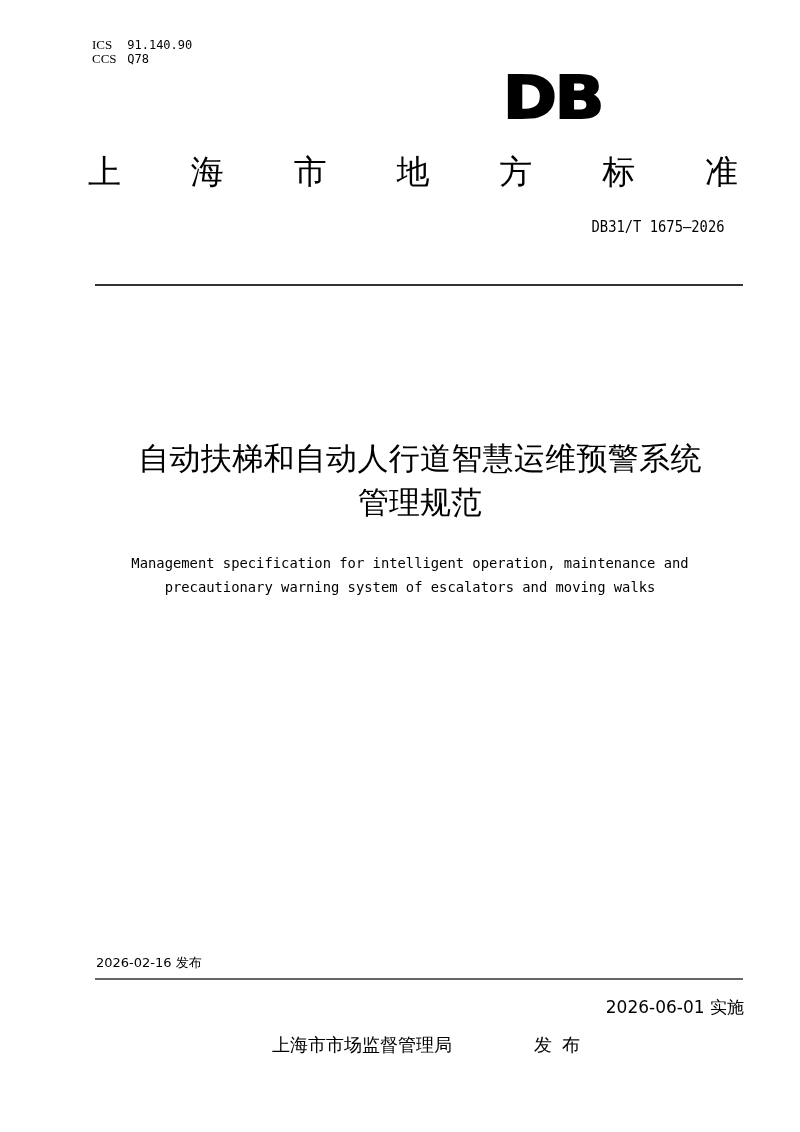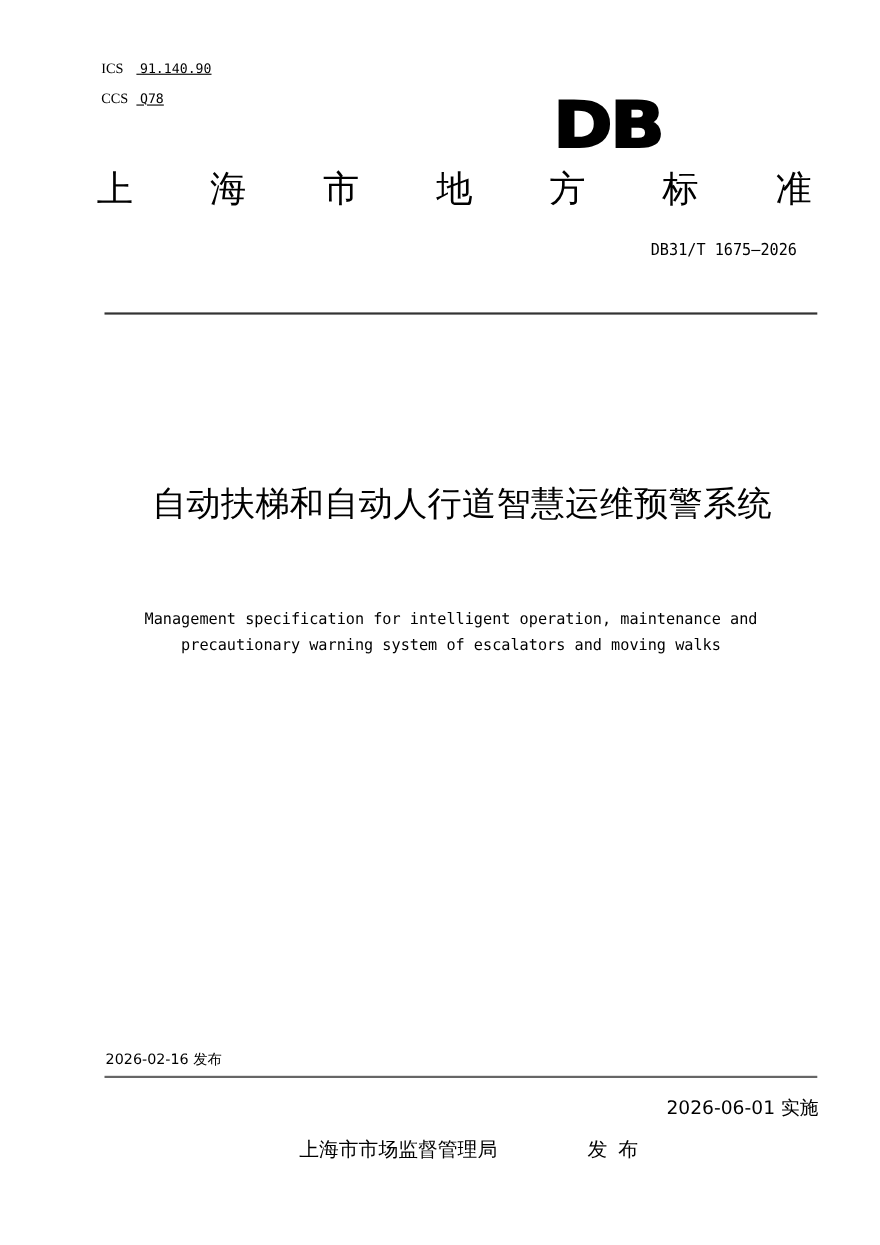--- a/index.html
+++ b/index.html
@@ -3,30 +3,30 @@
   <meta charset="utf-8">
   <style>
     html, body { margin: 0; padding: 0; background: #ffffff; }
     body {
       width: 800px; height: 1132px; position: relative; overflow: hidden;
       color: #000000;
       font-family: "DejaVu Sans", "Liberation Sans", sans-serif;
     }
     .abs { position: absolute; }
     .ics-block {
-      left: 92px; top: 48px;
+      left: 92px; top: 38px;
       font-family: "Liberation Serif", "DejaVu Serif", serif;
-      font-size: 13px; line-height: 28px; text-decoration: underline;
+      font-size: 13px; line-height: 14px;
     }
     .ics-row { white-space: pre; }
     .ics-label { display: inline-block; width: 32px; }
     .ics-val { font-family: "DejaVu Sans Mono", "Liberation Mono", monospace; font-size: 12px; }
     .db-logo {
-      left: 503px; top: 82px; height: 60px;
-      display: flex; align-items: flex-end;
+      left: 503px; top: 70px; height: 60px;
+      display: flex; align-items: flex-end; flex-direction: column;
     }
     .db-logo .db {
       font-family: "DejaVu Sans", sans-serif; font-weight: 900;
       font-size: 58px; line-height: 56px; letter-spacing: -2px;
       transform: scaleX(1.12); transform-origin: left bottom;
       -webkit-text-stroke: 2px #000;
     }
     .db-logo .num {
       font-family: "Liberation Serif", "DejaVu Serif", serif; font-weight: 700;
       font-size: 62px; line-height: 56px; margin-left: 26px; letter-spacing: 6px;
@@ -89,20 +89,21 @@
   <span>标</span>
   <span>准</span>
 </div>
 
 <div class="abs std-code">DB31/T 1675—2026</div>
 
 <div class="abs rule-top"></div>
 
 <div class="abs title-cn">
   <span class="l1">自动扶梯和自动人行道智慧运维预警系统</span>
+  <span class="l2">管理规范</span>
 </div>
 
 <div class="abs title-en">
   <div>Management specification for intelligent operation, maintenance and</div>
   <div>precautionary warning system of escalators and moving walks</div>
 </div>
 
 <div class="abs date-left">2026-02-16 发布</div>
 <div class="abs date-right">2026-06-01 实施</div>
 

